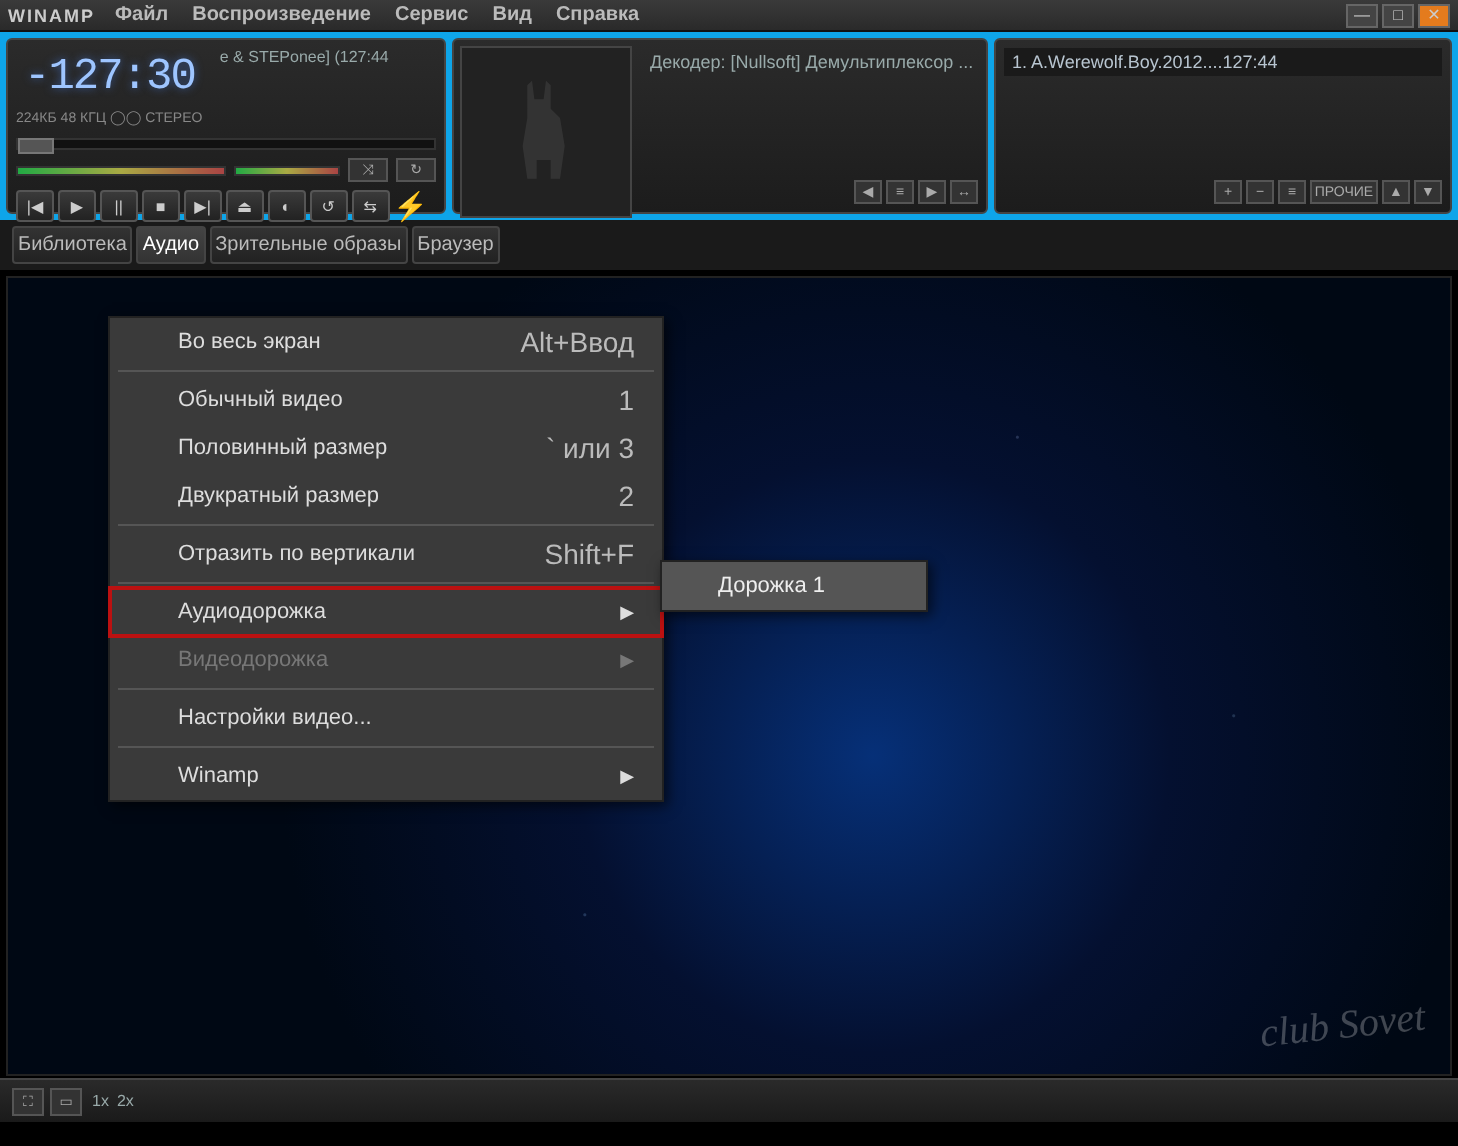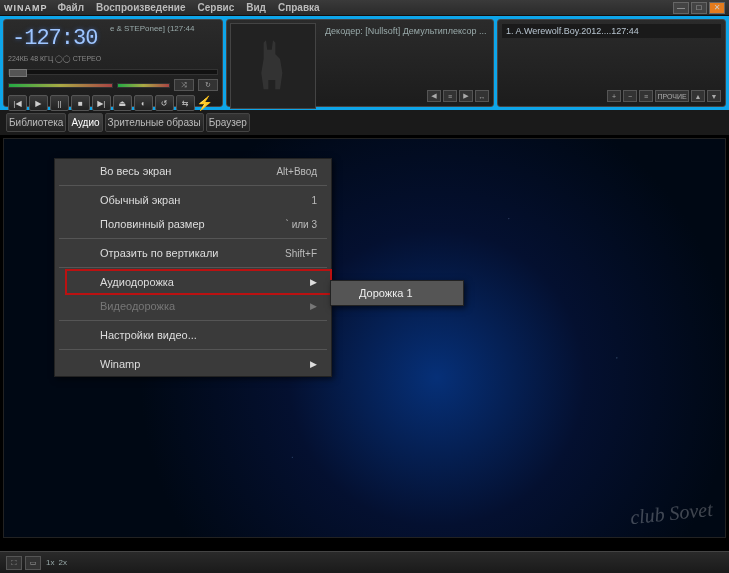--- a/index.html
+++ b/index.html
@@ -38,29 +38,29 @@
   .video { position:relative; height:400px; background:#000; margin:3px; border:1px solid #222;}
   .stars { position:absolute; inset:0; background: radial-gradient(circle at 60% 60%, rgba(10,80,200,.6) 0%, rgba(5,20,60,.8) 30%, #000814 60%),
            radial-gradient(1px 1px at 20% 30%, #afd 50%, transparent),
            radial-gradient(1px 1px at 70% 20%, #cdf 50%, transparent),
            radial-gradient(1px 1px at 40% 80%, #adf 50%, transparent),
            radial-gradient(1px 1px at 85% 55%, #bef 50%, transparent),
            radial-gradient(1px 1px at 15% 65%, #9cf 50%, transparent);
            }
   .watermark{ position:absolute; right:12px; bottom:12px; color:rgba(255,255,255,.25); font-size:20px; font-style:italic; font-family:Georgia,serif; transform:rotate(-6deg);}
   .ctxmenu { position:absolute; left:54px; top:158px; width:278px; background:#3a3a3a; border:1px solid #222; box-shadow:2px 2px 6px rgba(0,0,0,.6);}
-  .ctxitem { display:flex; align-items:center; height:24px; padding:0 14px; font-size:11px; color:#ddd; border-left:20px solid #3a3a3a;margin-left:11px;}
+  .ctxitem { display:flex; align-items:center; height:24px; padding:0 14px; font-size:11px; color:#ddd; border-left:20px solid #3a3a3a;}
   .ctxitem.disabled{ color:#777;}
-  .ctxitem .sc { margin-left:auto; color:#bbb; font-size:10px;}
+  .ctxitem .sc { margin-left:auto; color:#bbb; font-size:14px;}
   .ctxitem .arrow{ margin-left:auto; font-size:9px;}
   .ctxsep{ height:1px; background:#555; margin:2px 4px;}
   .ctxitem.hl{ outline:2px solid #b11; outline-offset:-1px;}
   .submenu{ position:absolute; left:330px; top:280px; width:134px; background:#0f172a; border:1px solid #222; box-shadow:2px 2px 6px rgba(0,0,0,.6);}
   .subitem{ height:24px; display:flex; align-items:center; padding:0 12px 0 28px; font-size:11px; color:#eee; background:#555;}
-  .status { position:absolute; left:0; right:0; bottom:0; height:22px; background:linear-gradient(#2a2a2a,#1a1a1a); border-top:1px solid #444; display:flex; align-items:center; padding:0 6px; font-size:9px; color:#9aa;}
+  .status { position:absolute; left:0; right:0; bottom:12px; height:22px; background:linear-gradient(#2a2a2a,#1a1a1a); border-top:1px solid #444; display:flex; align-items:center; padding:0 6px; font-size:9px; color:#9aa;}
   .status .sbtn{ width:16px; height:14px; background:#333; border:1px solid #555; margin-right:3px; font-size:7px; color:#aaa; display:flex; align-items:center; justify-content:center;}
   .status .info{ margin-left:30px;}
 </style>
 </head>
 <body>
 
 <div class="titlebar">
   <span class="brand">WINAMP</span>
   <span class="mitem">Файл</span>
   <span class="mitem">Воспроизведение</span>
@@ -151,26 +151,30 @@
   <div class="watermark">club Sovet</div>
 </div>
 
 <div class="ctxmenu">
   <div class="ctxitem">
       <span>Во весь экран</span>
       <span class="sc">Alt+Ввод</span>
     </div>
   <div class="ctxsep"></div>
   <div class="ctxitem">
-      <span>Обычный экран</span>
+      <span>Обычный видео</span>
       <span class="sc">1</span>
     </div>
   <div class="ctxitem">
       <span>Половинный размер</span>
       <span class="sc">` или 3</span>
+    </div>
+  <div class="ctxitem">
+      <span>Двукратный размер</span>
+      <span class="sc">2</span>
     </div>
   <div class="ctxsep"></div>
   <div class="ctxitem">
       <span>Отразить по вертикали</span>
       <span class="sc">Shift+F</span>
     </div>
   <div class="ctxsep"></div>
   <div class="ctxitem hl">
       <span>Аудиодорожка</span>
       <span class="arrow">▶</span>

